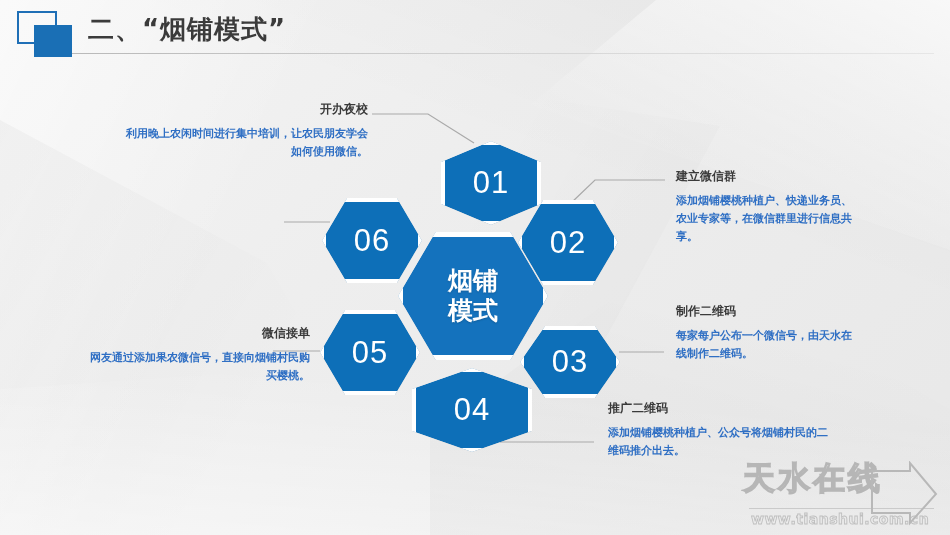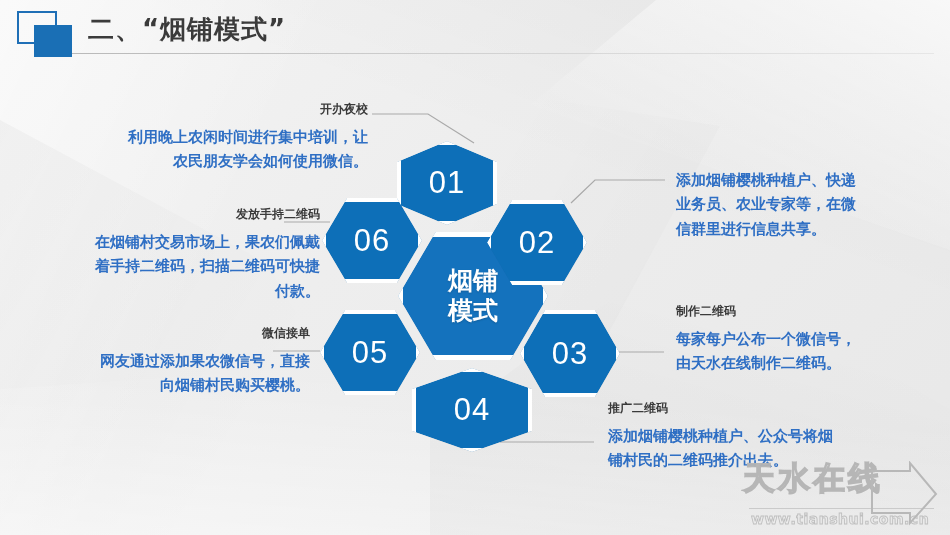--- a/index.html
+++ b/index.html
@@ -74,21 +74,21 @@
   #hex-center{clip-path:polygon(25% 0,75% 0,100% 50%,75% 100%,25% 100%,0 50%);}
   #center-label{color:#fff;font-size:25px;font-weight:bold;line-height:1.22;
        text-align:center;font-family:"DejaVu Sans","Liberation Sans",sans-serif;
        text-shadow:0 1px 2px rgba(0,0,0,0.18);}
 
   
   .callout{position:absolute;}
   .callout .ttl{font-size:12px;font-weight:bold;color:#3a3a3a;
        font-family:"DejaVu Sans","Liberation Sans",sans-serif;
        margin-bottom:7px;white-space:nowrap;}
-  .callout .body{font-size:15px;color:#2f6fc4;line-height:1.62;font-weight:bold;
+  .callout .body{font-size:11px;color:#2f6fc4;line-height:1.62;font-weight:bold;
        font-family:"DejaVu Sans","Liberation Sans",sans-serif;}
   .callout.right .ttl,.callout.right .body{text-align:left;}
   .callout.left .ttl,.callout.left .body{text-align:right;}
 
   
   #watermark{position:absolute;right:6px;bottom:2px;width:205px;height:78px;
       opacity:0.95;}
   #wm-text{position:absolute;left:4px;top:2px;font-size:32px;font-weight:bold;
       color:transparent;-webkit-text-stroke:1.4px #b4b4b4;
       font-family:"DejaVu Sans","Liberation Sans",sans-serif;letter-spacing:3px;
@@ -137,33 +137,33 @@
 
   <div id="hex-center">
     <div class="inner">
       <div id="center-label">
         <div>烟铺</div>
         <div>模式</div>
       </div>
     </div>
   </div>
 
-  <div class="hex pointy" id="hex-01" style="left:397px;top:141px;width:100px;height:84px;">
+  <div class="hex pointy" id="hex-01" style="left:441px;top:141px;width:100px;height:84px;">
     <div class="inner">
       <span class="num">01</span>
     </div>
   </div>
 
-  <div class="hex flat" id="hex-02" style="left:487px;top:200px;width:100px;height:85px;">
+  <div class="hex flat" id="hex-02" style="left:518px;top:200px;width:100px;height:85px;">
     <div class="inner">
       <span class="num">02</span>
     </div>
   </div>
 
-  <div class="hex flat" id="hex-03" style="left:520px;top:310px;width:100px;height:87px;align-items:flex-end;">
+  <div class="hex flat" id="hex-03" style="left:520px;top:326px;width:100px;height:72px;align-items:flex-end;">
     <div class="inner">
       <span class="num">03</span>
     </div>
   </div>
 
   <div class="hex pointy" id="hex-04" style="left:412px;top:368px;width:120px;height:84px;">
     <div class="inner">
       <span class="num">04</span>
     </div>
   </div>
@@ -179,42 +179,39 @@
       <span class="num">06</span>
     </div>
   </div>
 
   <div class="callout left" id="callout-01" style="left:118px;top:101px;width:250px;">
     <div class="ttl">开办夜校</div>
     <div class="body">利用晚上农闲时间进行集中培训，让农民朋友学会如何使用微信。</div>
   </div>
 
   <div class="callout right" id="callout-02" style="left:676px;top:168px;width:185px;">
+    <div class="ttl">建立微信群</div>
     <div class="body">添加烟铺樱桃种植户、快递业务员、农业专家等，在微信群里进行信息共享。</div>
   </div>
 
   <div class="callout right" id="callout-03" style="left:676px;top:303px;width:185px;">
     <div class="ttl">制作二维码</div>
     <div class="body">每家每户公布一个微信号，由天水在线制作二维码。</div>
   </div>
 
   <div class="callout right" id="callout-04" style="left:608px;top:400px;width:225px;">
     <div class="ttl">推广二维码</div>
     <div class="body">添加烟铺樱桃种植户、公众号将烟铺村民的二维码推介出去。</div>
   </div>
 
   <div class="callout left" id="callout-05" style="left:88px;top:325px;width:222px;">
     <div class="ttl">微信接单</div>
     <div class="body">网友通过添加果农微信号，直接向烟铺村民购买樱桃。</div>
   </div>
 
-  <div class="callout left" id="callout-06" style="left:88px;top:206px;width:232px;">
-    <div class="ttl">发放手持二维码</div>
-    <div class="body">在烟铺村交易市场上，果农们佩戴着手持二维码，扫描二维码可快捷付款。</div>
-  </div>
 
   <div id="watermark">
     <div id="wm-text">天水在线</div>
     <div id="wm-rule"></div>
     <div id="wm-url">www.tianshui.com.cn</div>
     <svg id="wm-arrow" viewBox="0 0 78 66">
       <path d="M8 10 L46 10 L46 2 L72 33 L46 62 L46 52 L8 52 Z" fill="none" stroke="#b6b6b6" stroke-width="2"></path>
     </svg>
   </div>
 

